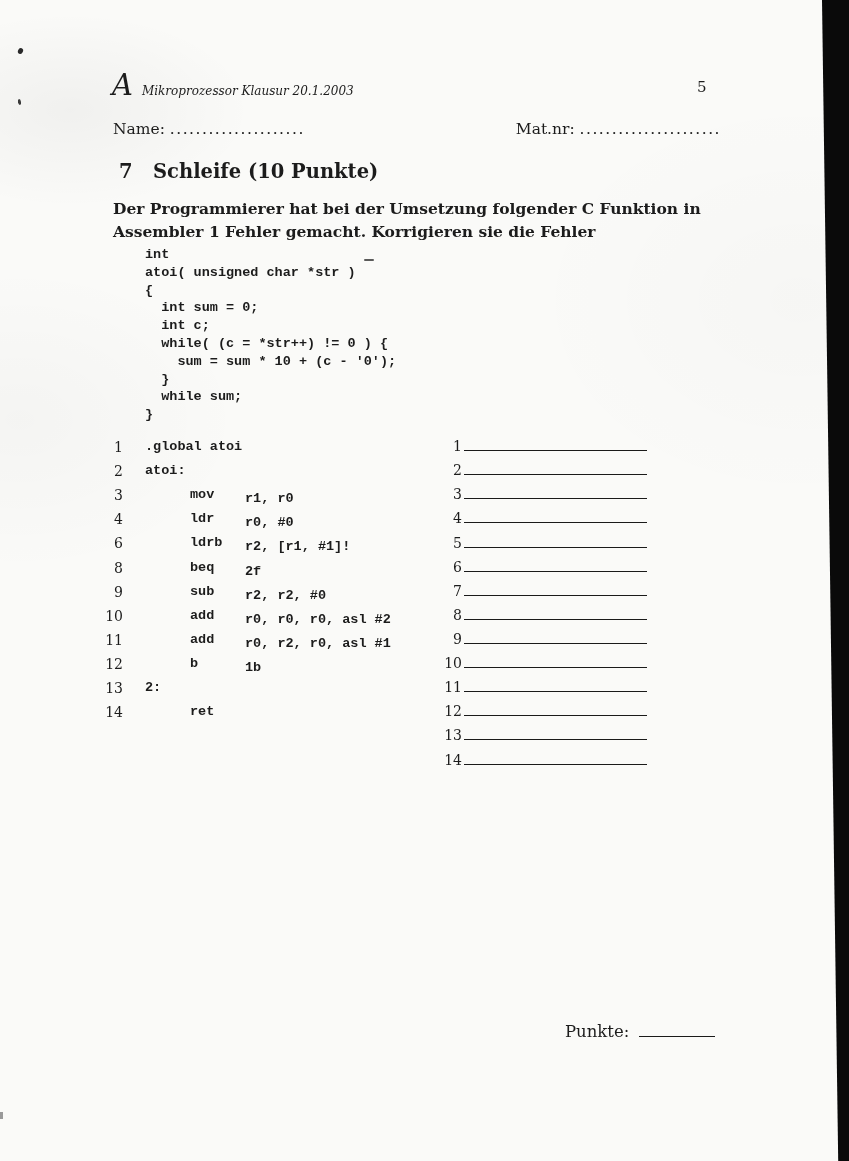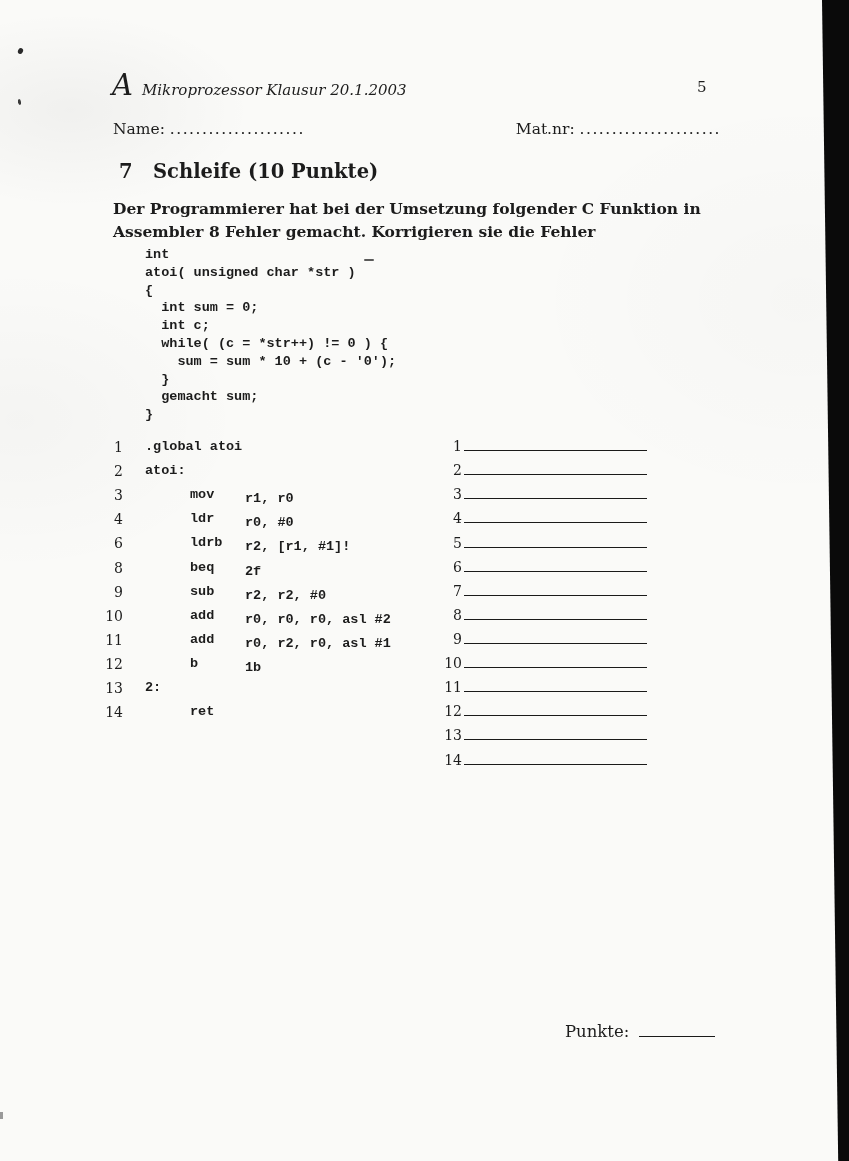--- a/index.html
+++ b/index.html
@@ -18,21 +18,21 @@
     clip-path:polygon(0 0,100% 0,100% 100%,60% 100%);
   }
   .speck{position:absolute;background:#2a2a2a;border-radius:50%;}
   .speck.s1{left:18px;top:48px;width:5px;height:6px;transform:rotate(25deg);}
   .speck.s2{left:18px;top:99px;width:3px;height:6px;transform:rotate(-10deg);background:#3a3a3a;}
   .speck.s3{left:364px;top:259px;width:10px;height:2px;border-radius:1px;background:#5a5a5a;}
   .speck.s4{left:0;top:1112px;width:3px;height:7px;border-radius:0;background:#9a9a9a;}
 
   .header{position:absolute;left:112px;top:68px;white-space:nowrap;}
   .hdr-A{font-size:29px;font-style:italic;}
-  .hdr-title{font-size:15px;font-style:italic;margin-left:9px;}
+  .hdr-title{font-size:12px;font-style:italic;margin-left:9px;}
   .hdr-page{position:absolute;left:697px;top:78px;font-size:15px;}
 
   .fields{position:absolute;left:113px;top:120px;width:608px;display:flex;justify-content:space-between;font-size:15.5px;text-align:right;}
   .dots{letter-spacing:1.5px;}
 
   .section-heading{position:absolute;left:119px;top:160px;font-size:19.5px;font-weight:bold;white-space:nowrap;}
   .section-num{display:inline-block;width:34px;}
 
   .instructions{position:absolute;left:113px;top:197px;width:618px;font-size:15.5px;font-weight:bold;line-height:23px;margin:0;}
 
@@ -78,32 +78,32 @@
   <span>
     <span>Mat.nr:</span>
     <span class="dots">......................</span>
   </span>
 </div>
 
 <div class="section-heading">
   <span class="section-num">7</span><span>Schleife (10 Punkte)</span>
 </div>
 
-<p class="instructions">Der Programmierer hat bei der Umsetzung folgender C Funktion in Assembler 8 Fehler gemacht. Korrigieren sie die Fehler</p>
+<p class="instructions">Der Programmierer hat bei der Umsetzung folgender C Funktion in Assembler 1 Fehler gemacht. Korrigieren sie die Fehler</p>
 
 <div class="c-code mono">
   <div class="c-line">int</div>
   <div class="c-line">atoi( unsigned char *str )</div>
   <div class="c-line">{</div>
   <div class="c-line">  int sum = 0;</div>
   <div class="c-line">  int c;</div>
   <div class="c-line">  while( (c = *str++) != 0 ) {</div>
   <div class="c-line">    sum = sum * 10 + (c - '0');</div>
   <div class="c-line">  }</div>
-  <div class="c-line">  gemacht sum;</div>
+  <div class="c-line">  while sum;</div>
   <div class="c-line">}</div>
 </div>
 
 <div class="asm">
   <div class="asm-row"><span class="asm-num">1</span><span class="asm-label mono">.global atoi</span><span class="asm-mn mono"></span><span class="asm-ops mono"></span></div>
   <div class="asm-row"><span class="asm-num">2</span><span class="asm-label mono">atoi:</span><span class="asm-mn mono"></span><span class="asm-ops mono"></span></div>
   <div class="asm-row"><span class="asm-num">3</span><span class="asm-label mono"></span><span class="asm-mn mono">mov</span><span class="asm-ops mono">r1, r0</span></div>
   <div class="asm-row"><span class="asm-num">4</span><span class="asm-label mono"></span><span class="asm-mn mono">ldr</span><span class="asm-ops mono">r0, #0</span></div>
   <div class="asm-row"><span class="asm-num">6</span><span class="asm-label mono"></span><span class="asm-mn mono">ldrb</span><span class="asm-ops mono">r2, [r1, #1]!</span></div>
   <div class="asm-row"><span class="asm-num">8</span><span class="asm-label mono"></span><span class="asm-mn mono">beq</span><span class="asm-ops mono">2f</span></div>

